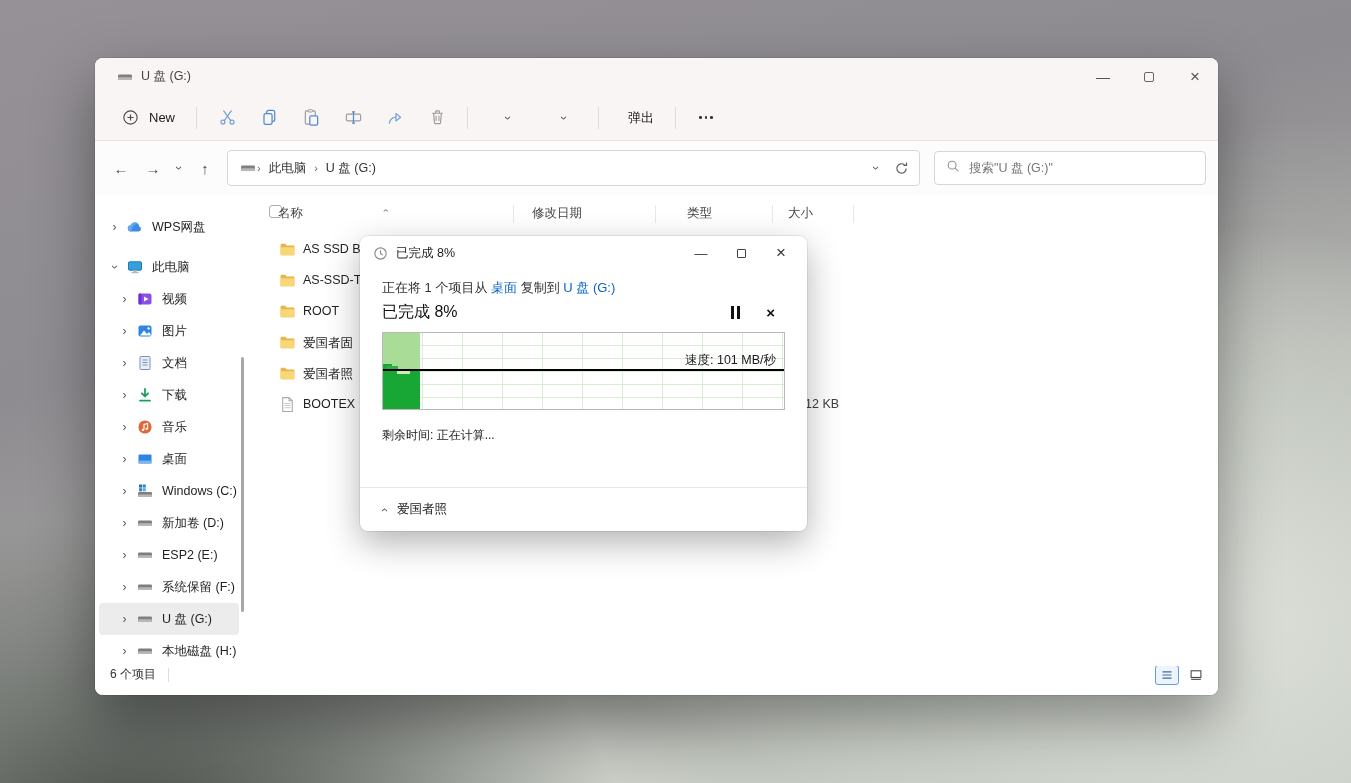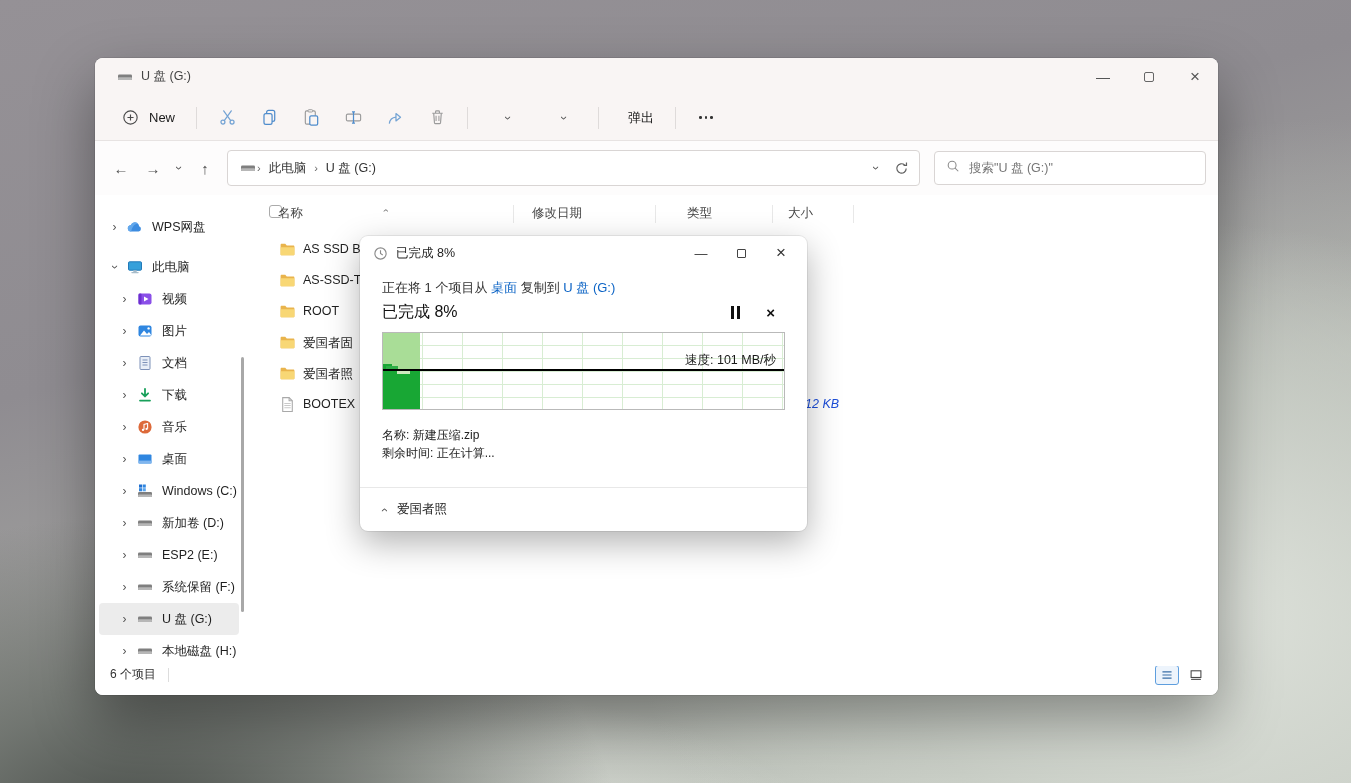--- a/index.html
+++ b/index.html
@@ -65,21 +65,21 @@
   .fl-header { position:absolute; top:6px; left:14px; right:0; height:24px; color:#454545; }
   .fl-header span { position:absolute; top:4px; white-space:nowrap; }
   .fl-check { position:absolute; left:0; top:5px; width:13px; height:13px; border:1px solid #ababab; border-radius:3px; background:#fff; }
   .fl-caret { position:absolute; left:115px; top:-5px; color:#777; font-size:10px; transform:rotate(-90deg); }
   .col-sep { position:absolute; top:3px; width:1px; height:18px; background:#e8e8e8; }
   .fl-rows { position:absolute; top:39px; left:14px; right:0; }
   .fl-row { height:31px; position:relative; }
   .fl-ico { position:absolute; left:10px; top:7px; width:17px; height:17px; }
   .fl-ico svg { width:17px; height:17px; display:block; }
   .fl-name { position:absolute; left:34px; top:8px; white-space:nowrap; }
-  .fl-size { position:absolute; left:536px; top:8px; color:#1d4ed8;font-style:italic; }
+  .fl-size { position:absolute; left:536px; top:8px; color:#404040; }
 
   .statusbar { height:29px; display:flex; align-items:center; padding:0 10px 12px 15px; font-size:12px; color:#333; background:#fff; border-radius:0 0 8px 8px; flex-shrink:0; }
   .sb-divider { width:1px; height:14px; background:#ddd; margin-left:12px; }
   .view-toggles { margin-left:auto; display:flex; gap:5px; align-items:center; }
   .view-toggle { width:24px; height:20px; display:flex; align-items:center; justify-content:center; border-radius:3px; }
   .view-toggle.active { border:1px solid #5e9ede; background:#edf4fc; }
   .view-toggle svg { width:14px; height:14px; display:block; }
 
   
   .dialog { position:absolute; left:360px; top:236px; width:447px; height:295px; background:#fff; border-radius:8px; z-index:10;
@@ -549,21 +549,20 @@
     <div class="chart">
       <div class="fill-top"></div>
       <div class="fill-bottom"></div>
       <div class="jag1"></div>
       <div class="jag2"></div>
       <div class="jag3"></div>
       <div class="speed-line"></div>
       <div class="speed-label">速度: 101 MB/秒</div>
     </div>
     <div class="details" id="dlg-details">
-        <div>名称: 新建压缩.zip</div>
         <div>剩余时间: 正在计算...</div>
       </div>
   </div>
   <div class="dlg-footer">
     <span class="chev up">›</span>
     <span>爱国者照</span>
   </div>
 </div>
 
 </body></html>

